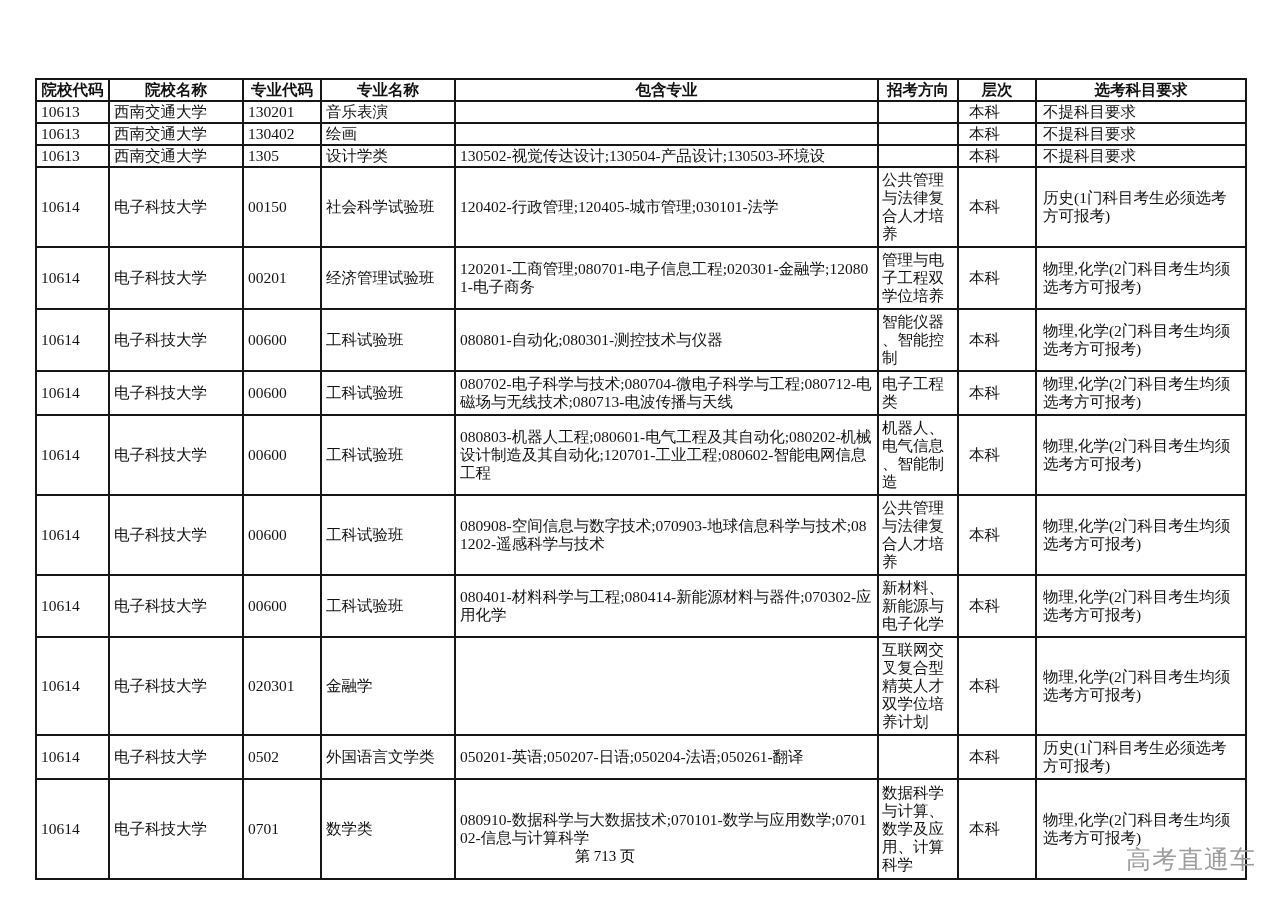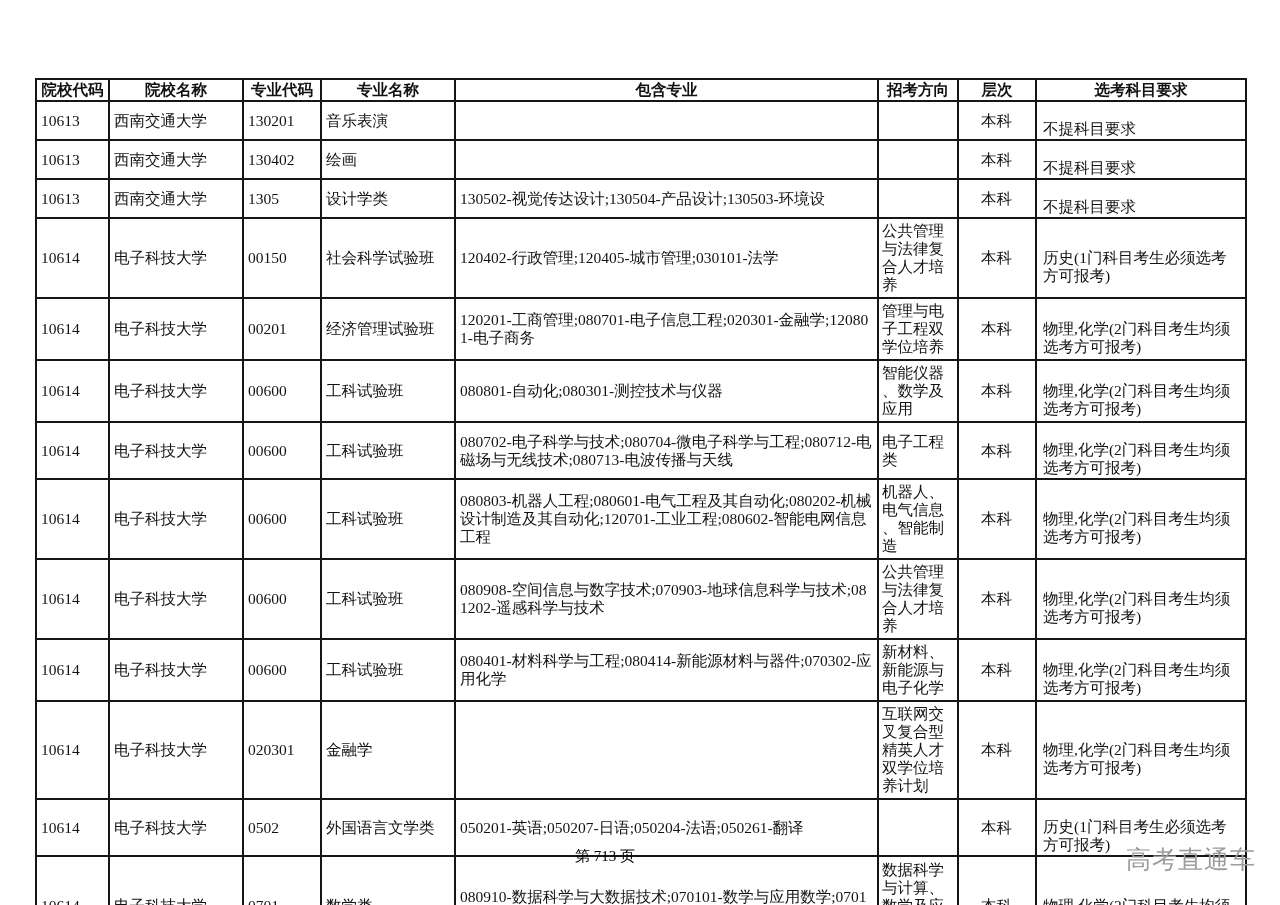--- a/index.html
+++ b/index.html
@@ -27,22 +27,22 @@
     line-break:anywhere;
     overflow:hidden;
   }
   .majors th {
     font-weight:bold;
     text-align:center;
     padding:1px 2px;
   }
   .majors td { text-align:left; }
   .majors td:nth-child(6) { padding:3px 3px; }           
-  .majors td:nth-child(7) { padding-left:22px;font-family:Liberation Serif, serif; }          
-  .majors td:nth-child(8) { padding:18px 8px 1px 6px; }   
+  .majors td:nth-child(7) { padding-left:10px;font-family:Liberation Serif, serif; }          
+  .majors td:nth-child(8) { padding:0 8px 1px 6px; }   
   .page-num {
     position:absolute; left:0; right:70px; top:847px;
     text-align:center;
     font-size:15px; color:#000000;
   }
   .watermark {
     position:absolute; right:24px; top:843px;
     font-size:25px; color:#9c9c9c;
     letter-spacing:1px;
   }
@@ -123,21 +123,21 @@
       <td>管理与电子工程双学位培养</td>
       <td>本科</td>
       <td>物理,化学(2门科目考生均须选考方可报考)</td>
     </tr>
     <tr style="height:55px">
       <td>10614</td>
       <td>电子科技大学</td>
       <td>00600</td>
       <td>工科试验班</td>
       <td>080801-自动化;080301-测控技术与仪器</td>
-      <td>智能仪器、数学及应用</td>
+      <td>智能仪器、智能控制</td>
       <td>本科</td>
       <td>物理,化学(2门科目考生均须选考方可报考)</td>
     </tr>
     <tr style="height:44px">
       <td>10614</td>
       <td>电子科技大学</td>
       <td>00600</td>
       <td>工科试验班</td>
       <td>080702-电子科学与技术;080704-微电子科学与工程;080712-电磁场与无线技术;080713-电波传播与天线</td>
       <td>电子工程类</td>

